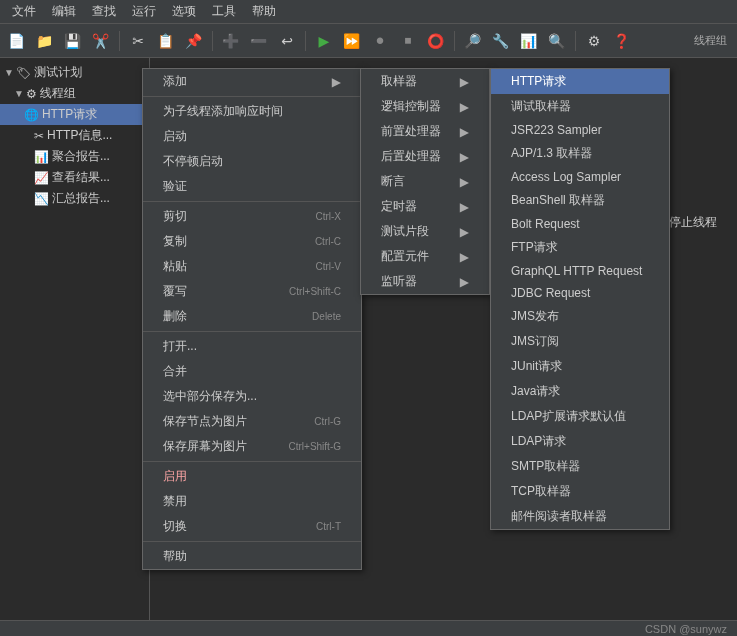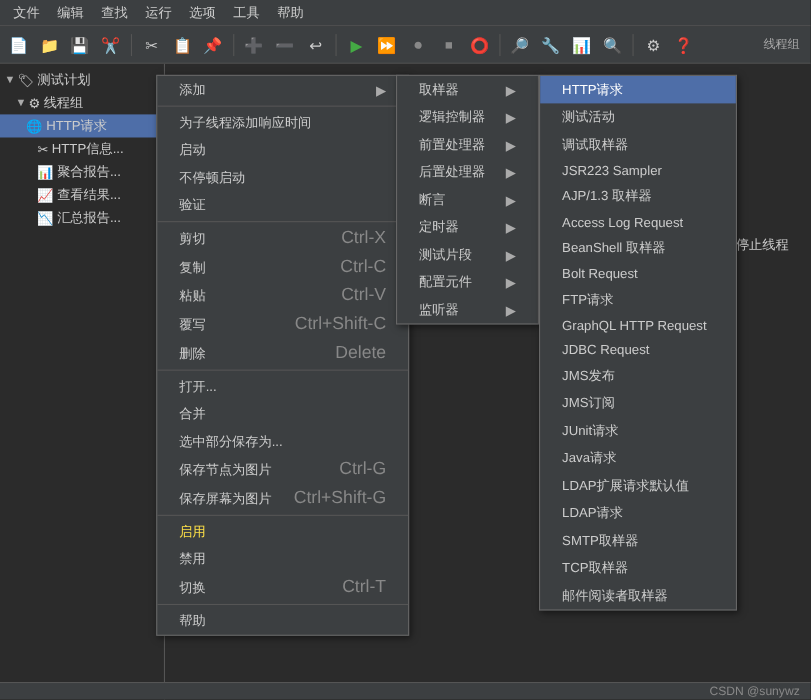--- a/index.html
+++ b/index.html
@@ -103,30 +103,30 @@
     .context-menu-item {
       padding: 4px 20px;
       cursor: pointer;
       white-space: nowrap;
       font-size: 12px;
       color: #ccc;
       display: flex;
       justify-content: space-between;
       align-items: center;
     }
-    .context-menu-item.disabled { color: #fde047; cursor: default; }
+    .context-menu-item.disabled { color: #fca5a5; cursor: default; }
     .context-menu-separator {
       height: 1px;
       background: #555;
       margin: 2px 0;
     }
     .context-menu-item .shortcut {
       color: #888;
       margin-left: 20px;
-      font-size: 16px;
+      font-size: 10px;
     }
     .context-menu-item .arrow {
       color: #aaa;
       margin-left: 10px;
     }
 
     
     .menu-item-highlight {
       background: #4e6ea8 !important;
       color: #fff !important;
@@ -384,33 +384,30 @@
     <span>监听器</span>
     <span class="arrow">▶</span>
   </div>
 </div>
 
 <div class="context-menu" style="left:490px; top:68px; min-width:180px; max-height:530px; overflow-y:auto;">
   <div class="context-menu-item menu-item-highlight">
     <span>HTTP请求</span>
   </div>
   <div class="context-menu-item">
-    <span>测试活动</span>
-  </div>
-  <div class="context-menu-item">
     <span>调试取样器</span>
   </div>
   <div class="context-menu-item">
     <span>JSR223 Sampler</span>
   </div>
   <div class="context-menu-item">
     <span>AJP/1.3 取样器</span>
   </div>
   <div class="context-menu-item">
-    <span>Access Log Request</span>
+    <span>Access Log Sampler</span>
   </div>
   <div class="context-menu-item">
     <span>BeanShell 取样器</span>
   </div>
   <div class="context-menu-item">
     <span>Bolt Request</span>
   </div>
   <div class="context-menu-item">
     <span>FTP请求</span>
   </div>

